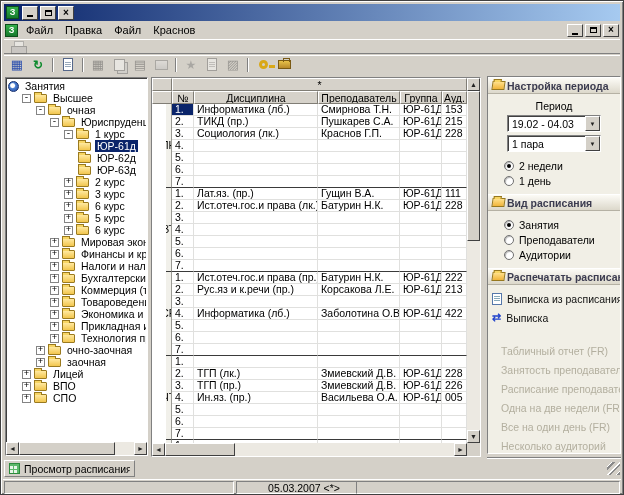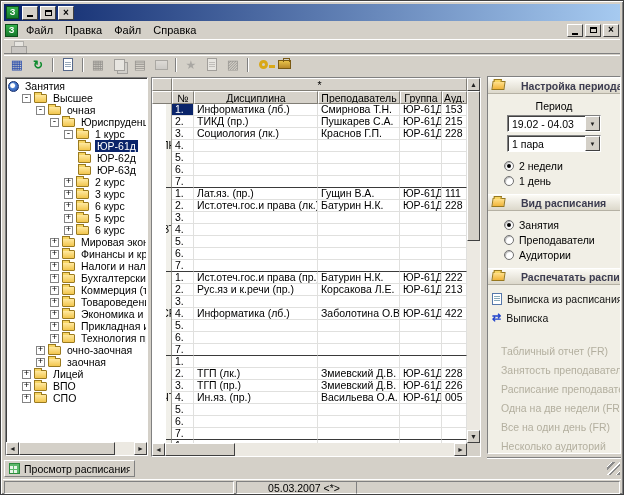--- a/index.html
+++ b/index.html
@@ -90,21 +90,21 @@
     font-size:10.5px;line-height:11px;padding-left:3px;white-space:nowrap;overflow:hidden;}
   .bc.day{background:#f1f0ea;border-right:1px solid #9a9a94;display:flex;align-items:center;justify-content:center;padding:0;margin-left:14px;}
   .bc.bl{border-bottom:1px solid #3a3a3a;}
   .bc.selcell{background:#0a246a;color:#fff;}
   .vscroll{position:absolute;left:315px;top:0;width:13px;height:365px;}
   .hscroll{position:absolute;left:0;top:365px;width:315px;height:13px;}
   .sb-corner{position:absolute;left:315px;top:365px;width:13px;height:13px;background:#d4d0c8;}
   
   .right-panel{position:absolute;left:486px;top:75px;width:134px;height:378px;
     background:#f1efe6;border:1px solid;border-color:#808080 #fff #fff #808080;overflow:hidden;}
-  .grp-hdr{height:17px;display:flex;align-items:center;gap:16px;padding:0 4px;
+  .grp-hdr{height:17px;display:flex;align-items:center;gap:2px;padding:0 4px;
     background:linear-gradient(#fcfbf6,#dcd8cb);border-top:1px solid #fff;border-bottom:1px solid #b5b1a4;
     font-weight:bold;color:#3c3c50;font-size:10.5px;white-space:nowrap;overflow:hidden;}
   .ic-openfolder{flex:none;width:13px;height:9px;background:linear-gradient(#ffe08a,#f0b43a);
     border:1px solid #97781f;position:relative;transform:skewX(-8deg);}
   .ic-openfolder::before{content:'';position:absolute;top:-3px;left:0;width:6px;height:2px;background:#f7d563;border:1px solid #97781f;border-bottom:none;}
   .p-label{text-align:center;font-size:10.5px;margin:6px 0 2px;}
   .combo{width:94px;height:17px;margin:3px auto 0;background:#fff;border:1px solid;
     border-color:#808080 #fff #fff #808080;box-shadow:inset 1px 1px 0 #404040;display:flex;}
   .combo-text{flex:1;font-size:10.5px;padding:2px 0 0 4px;white-space:nowrap;overflow:hidden;}
   .combo-btn{flex:none;width:15px;background:#d4d0c8;border:1px solid;border-color:#fff #404040 #404040 #fff;
@@ -155,21 +155,21 @@
         </div>
     </div>
   </div>
 
   <div class="menubar">
     <div class="app-icon">З</div>
     <span style="display:flex;">
         <span class="menu-item">Файл</span>
         <span class="menu-item">Правка</span>
         <span class="menu-item">Файл</span>
-        <span class="menu-item">Справка</span>
+        <span class="menu-item">Краснов</span>
       </span>
     <span class="menu-spacer"></span>
     <div class="wbtns">
       <div class="wbtn mdibtn">
           <span class="g-min"></span>
         </div>
       <div class="wbtn mdibtn">
           <span class="g-rest"></span>
         </div>
       <div class="wbtn mdibtn">

